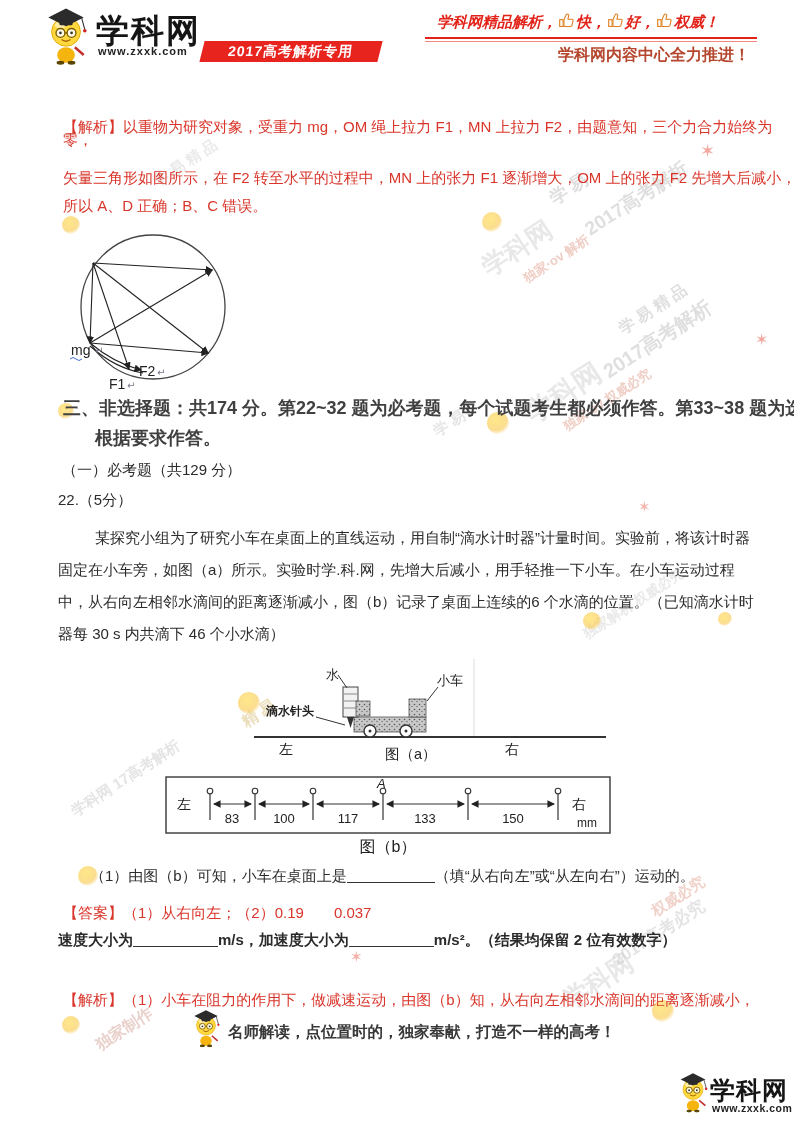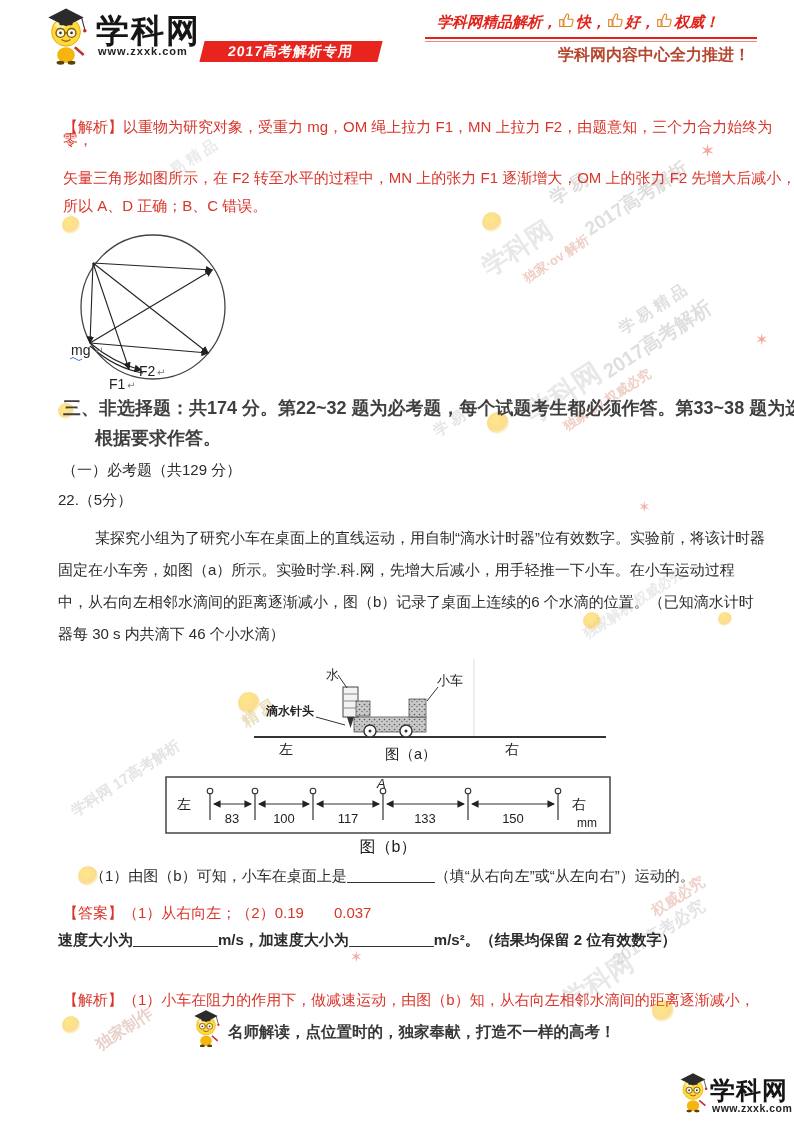--- a/index.html
+++ b/index.html
@@ -147,21 +147,21 @@
     <text x="64" y="166" font-size="10" fill="#778">↵</text>
     <text x="76" y="153" font-size="14" fill="#222">F2</text>
     <text x="94" y="153" font-size="10" fill="#778">↵</text>
   </svg>
 
   <div class="line boldln" style="left:63px;top:398px;">三、非选择题：共174 分。第22~32 题为必考题，每个试题考生都必须作答。第33~38 题为选考题，考生</div>
   <div class="line boldln" style="left:95px;top:428px;">根据要求作答。</div>
   <div class="line" style="left:62px;top:460px;">（一）必考题（共129 分）</div>
   <div class="line" style="left:58px;top:490px;">22.（5分）</div>
 
-  <div class="line" style="left:95px;top:528px;">某探究小组为了研究小车在桌面上的直线运动，用自制“滴水计时器”位有效数字。实验前，将该计时器</div>
+  <div class="line" style="left:95px;top:528px;">某探究小组为了研究小车在桌面上的直线运动，用自制“滴水计时器”计量时间。实验前，将该计时器</div>
   <div class="line" style="left:58px;top:560px;">固定在小车旁，如图（a）所示。实验时学.科.网，先增大后减小，用手轻推一下小车。在小车运动过程</div>
   <div class="line" style="left:58px;top:592px;">中，从右向左相邻水滴间的距离逐渐减小，图（b）记录了桌面上连续的6 个水滴的位置。（已知滴水计时</div>
   <div class="line" style="left:58px;top:624px;">器每 30 s 内共滴下 46 个小水滴）</div>
 
   <svg class="abs" style="left:248px;top:653px;" width="362" height="112" viewBox="0 0 362 112">
     <line x1="226" y1="6" x2="226" y2="83" stroke="#ddd" stroke-width="1"></line>
     <line x1="6" y1="84" x2="358" y2="84" stroke="#333" stroke-width="2"></line>
     <g>
       <rect x="106" y="64" width="72" height="15" fill="url(#speckle)" stroke="#555" stroke-width="0.8"></rect>
       <rect x="161" y="46" width="17" height="18" fill="url(#speckle)" stroke="#555" stroke-width="0.8"></rect>

